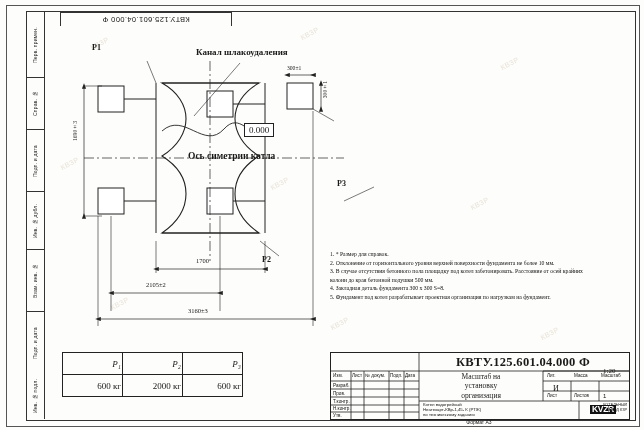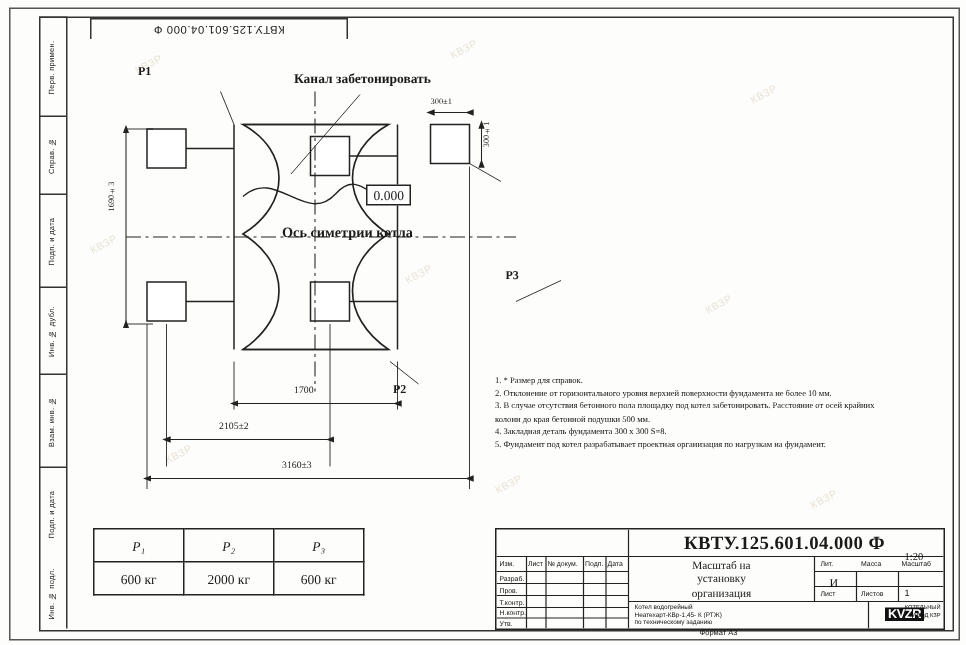--- a/index.html
+++ b/index.html
@@ -81,21 +81,21 @@
     color:#111;
   }
   .notes div{white-space:normal;}
   
   table{border-collapse:collapse;}
   .loadtbl{
     position:absolute;left:62px;top:352px;
   }
   .loadtbl td{
     border:1px solid #222;width:57px;height:19px;
-    text-align:center;font-size:9px;
+    text-align:right;font-size:9px;
   }
   .loadtbl .hd{font-style:italic;font-size:9px;}
   
   .tb{
     position:absolute;left:330px;top:352px;width:298px;height:66px;
     border:1.2px solid #222;
     font-family:"Liberation Sans", sans-serif;
   }
   .tb .grid{position:absolute;left:0;top:0;width:100%;height:100%;}
   .tbc{position:absolute;font-size:4.6px;color:#111;line-height:1.1;}
@@ -214,21 +214,21 @@
         <marker id="ar" markerWidth="8" markerHeight="6" refX="4" refY="3" orient="auto">
           <path d="M0,3 L8,0 L8,6 Z" fill="#222"></path>
         </marker>
       </defs>
     </svg>
 
     <div class="lbl lbl-b" style="left:48px;top:32px">Р1</div>
     <div class="lbl lbl-b" style="left:218px;top:244px">Р2</div>
     <div class="lbl lbl-b" style="left:293px;top:168px">Р3</div>
 
-    <div class="lbl lbl-b" style="left:152px;top:36px;font-size:9px">Канал забетонировать</div>
+    <div class="lbl lbl-b" style="left:152px;top:36px;font-size:9px">Канал шлакоудаления</div>
     <div class="lbl lbl-b" style="left:144px;top:140px;font-size:9.5px">Ось симетрии котла</div>
     <div class="zero-box" style="left:200px;top:112px">0.000</div>
 
     <div class="lbl lbl-xs" style="left:243px;top:54px">300±1</div>
     <div class="lbl lbl-xs vert" style="left:278px;top:70px">300±1</div>
     <div class="lbl lbl-xs vert" style="left:28px;top:110px">1690±3</div>
     <div class="lbl lbl-s" style="left:152px;top:246px">1700</div>
     <div class="lbl lbl-s" style="left:102px;top:270px">2105±2</div>
     <div class="lbl lbl-s" style="left:144px;top:296px">3160±3</div>
   </div>

